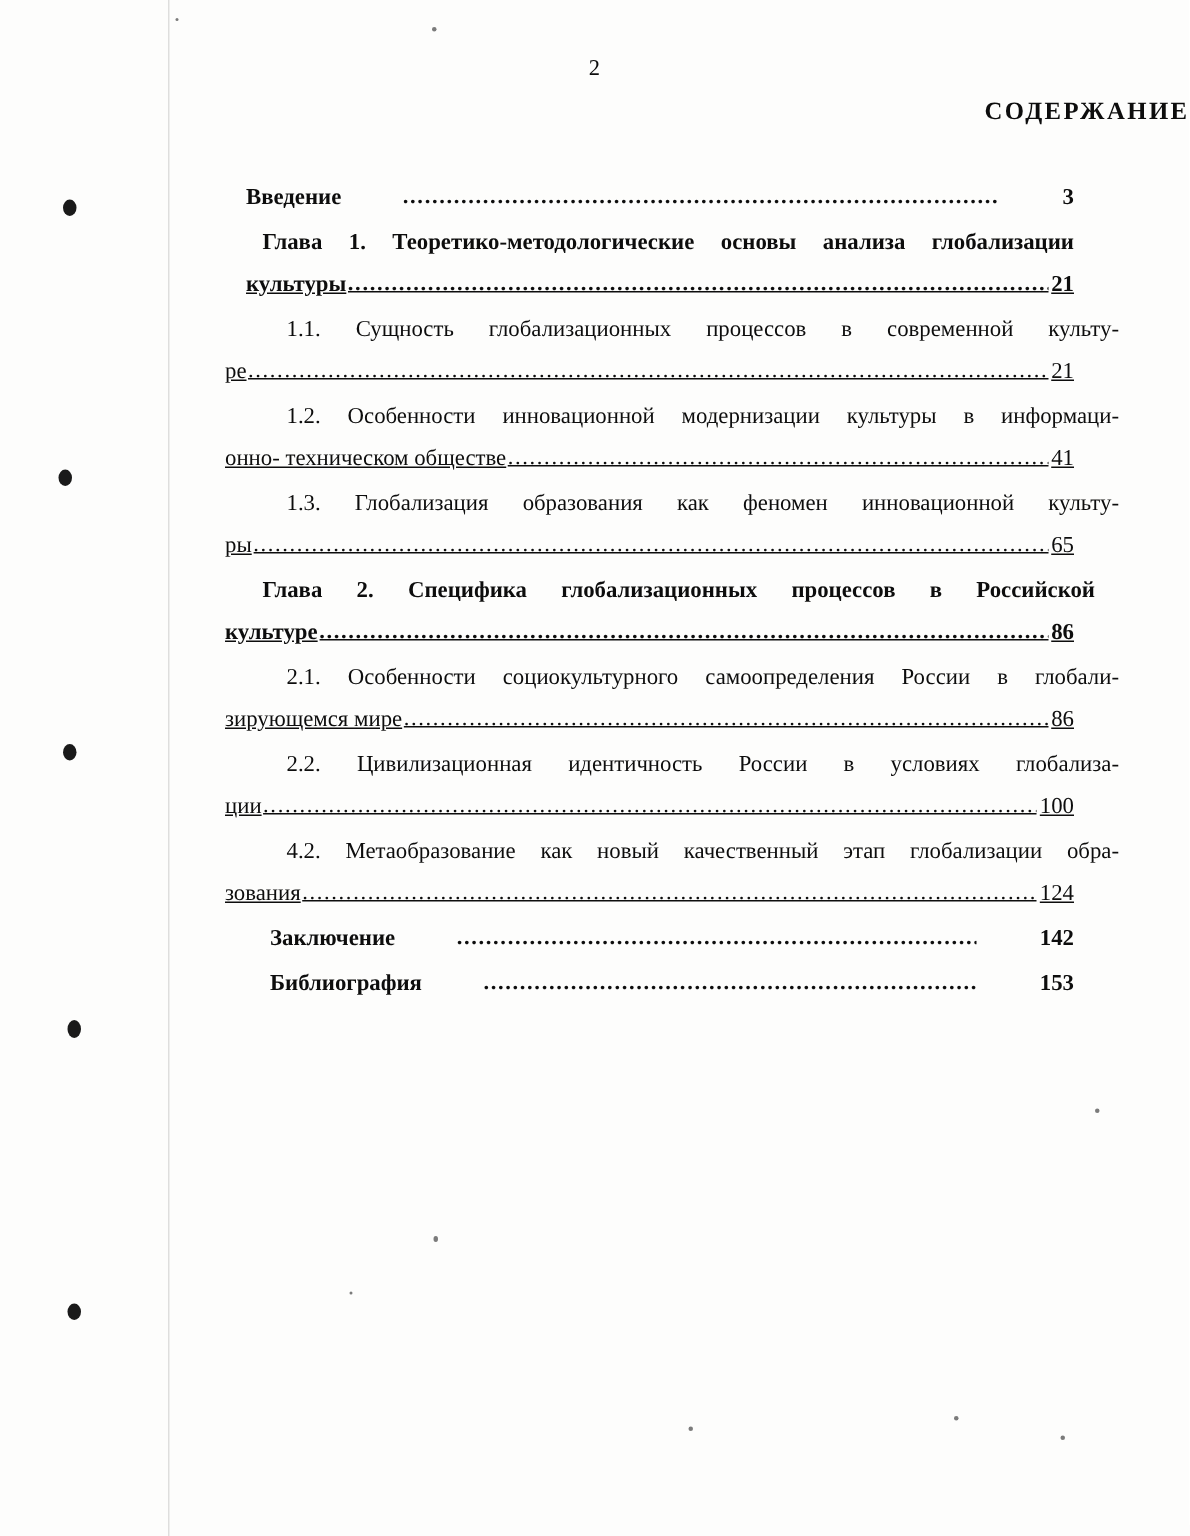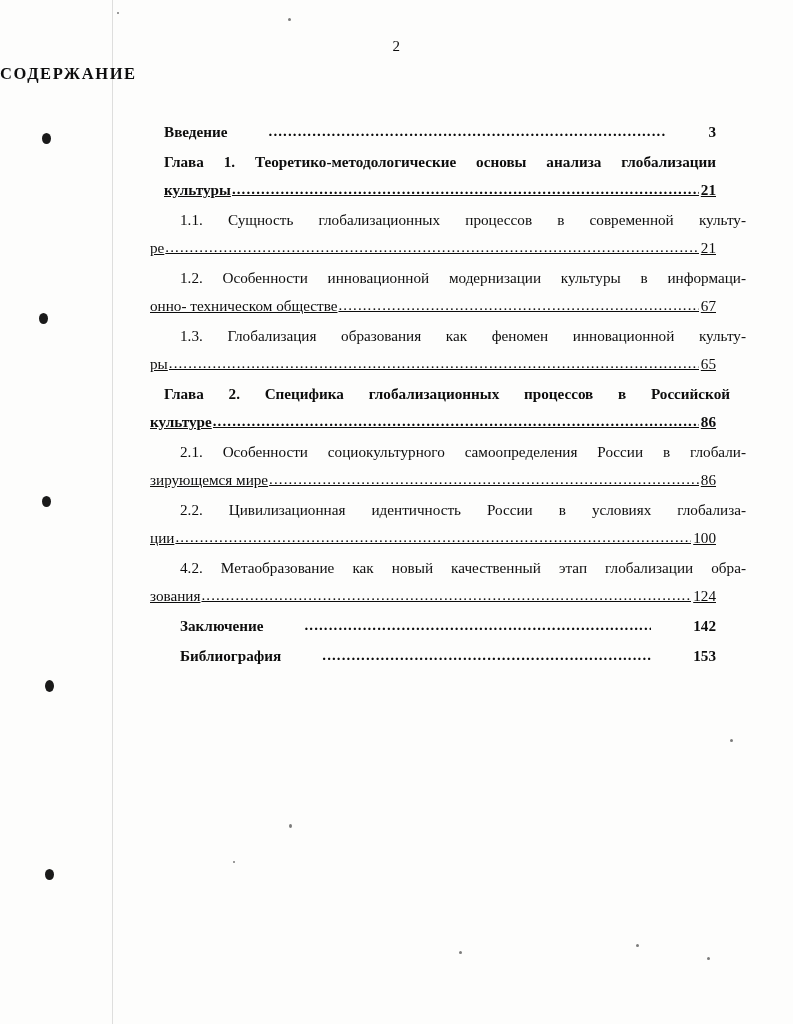--- a/index.html
+++ b/index.html
@@ -32,21 +32,21 @@
     width: 793px;
     text-align: center;
     font-size: 15px;
     letter-spacing: 0.5px;
   }
   .doc-title {
     position: absolute;
     top: 64px;
     left: 0;
     width: 793px;
-    text-align: left;
+    text-align: right;
     font-size: 16.5px;
     font-weight: bold;
     letter-spacing: 1.6px;
   }
   .toc {
     position: absolute;
     top: 118px;
     left: 150px;
     width: 566px;
   }
@@ -63,20 +63,21 @@
   }
   
   .entry .line.justify {
     display: block;
     text-align: justify;
     text-align-last: justify;
     white-space: normal;
   }
   .entry .line.justify .label {
     display: inline;
+    margin-left: 11px;
   }
   .label {
     white-space: nowrap;
   }
   .label.wrap {
     white-space: normal;
   }
   .dots {
     flex: 1 1 auto;
     overflow: hidden;
@@ -167,21 +168,21 @@
       </div>
     </div>
 
     <div class="entry">
       <div class="line justify indent">
         <span class="label wrap">1.2. Особенности инновационной модернизации культуры в информаци-</span>
       </div>
       <div class="cont">
         <span class="label">онно- техническом обществе</span>
         <span class="dots">........................................................................................................................</span>
-        <span class="pageno">67</span>
+        <span class="pageno">41</span>
       </div>
     </div>
 
     <div class="entry">
       <div class="line justify indent">
         <span class="label wrap">1.3. Глобализация образования как феномен инновационной культу-</span>
       </div>
       <div class="cont">
         <span class="label">ры</span>
         <span class="dots">........................................................................................................................</span>

